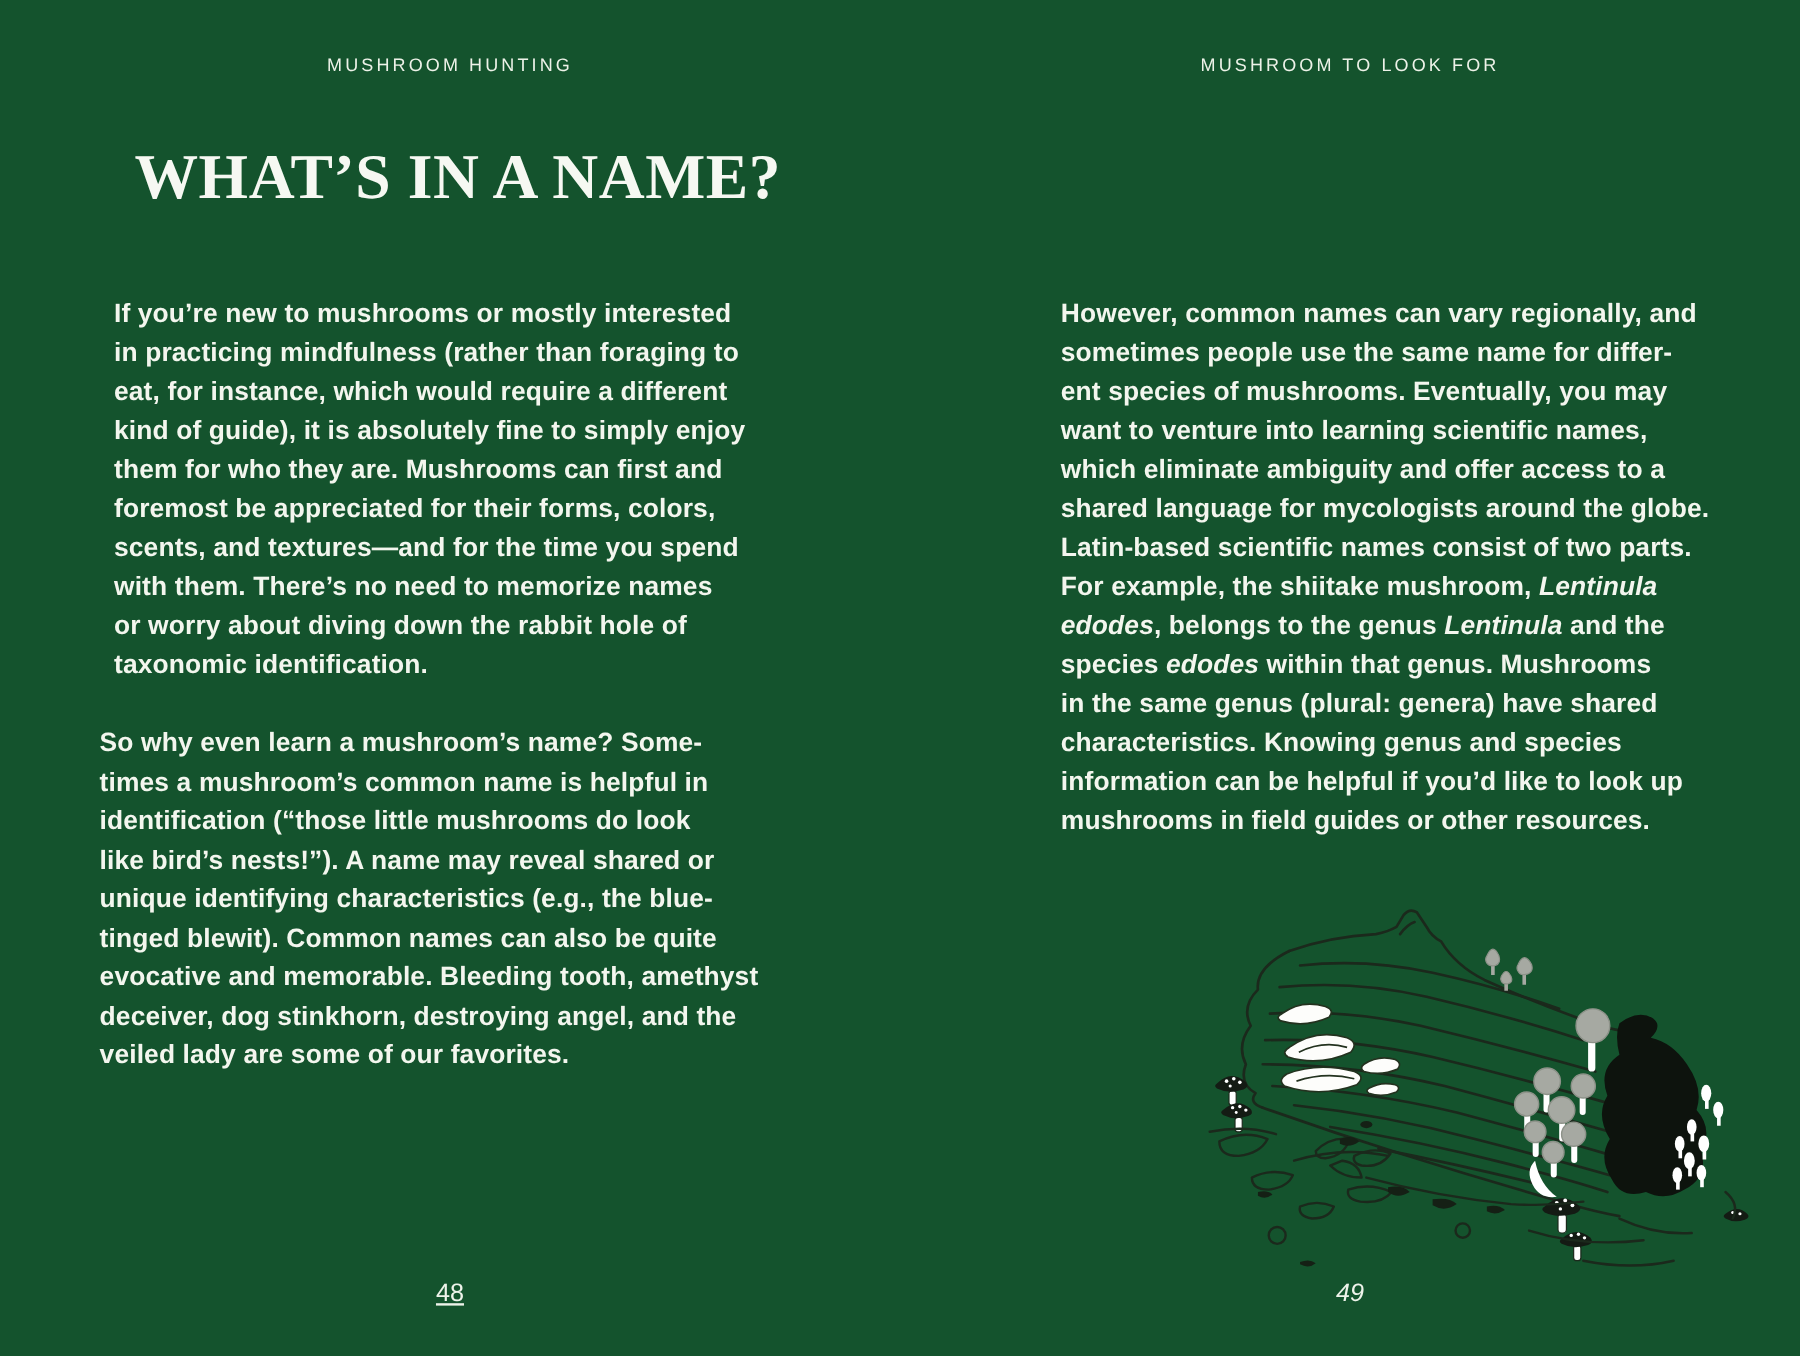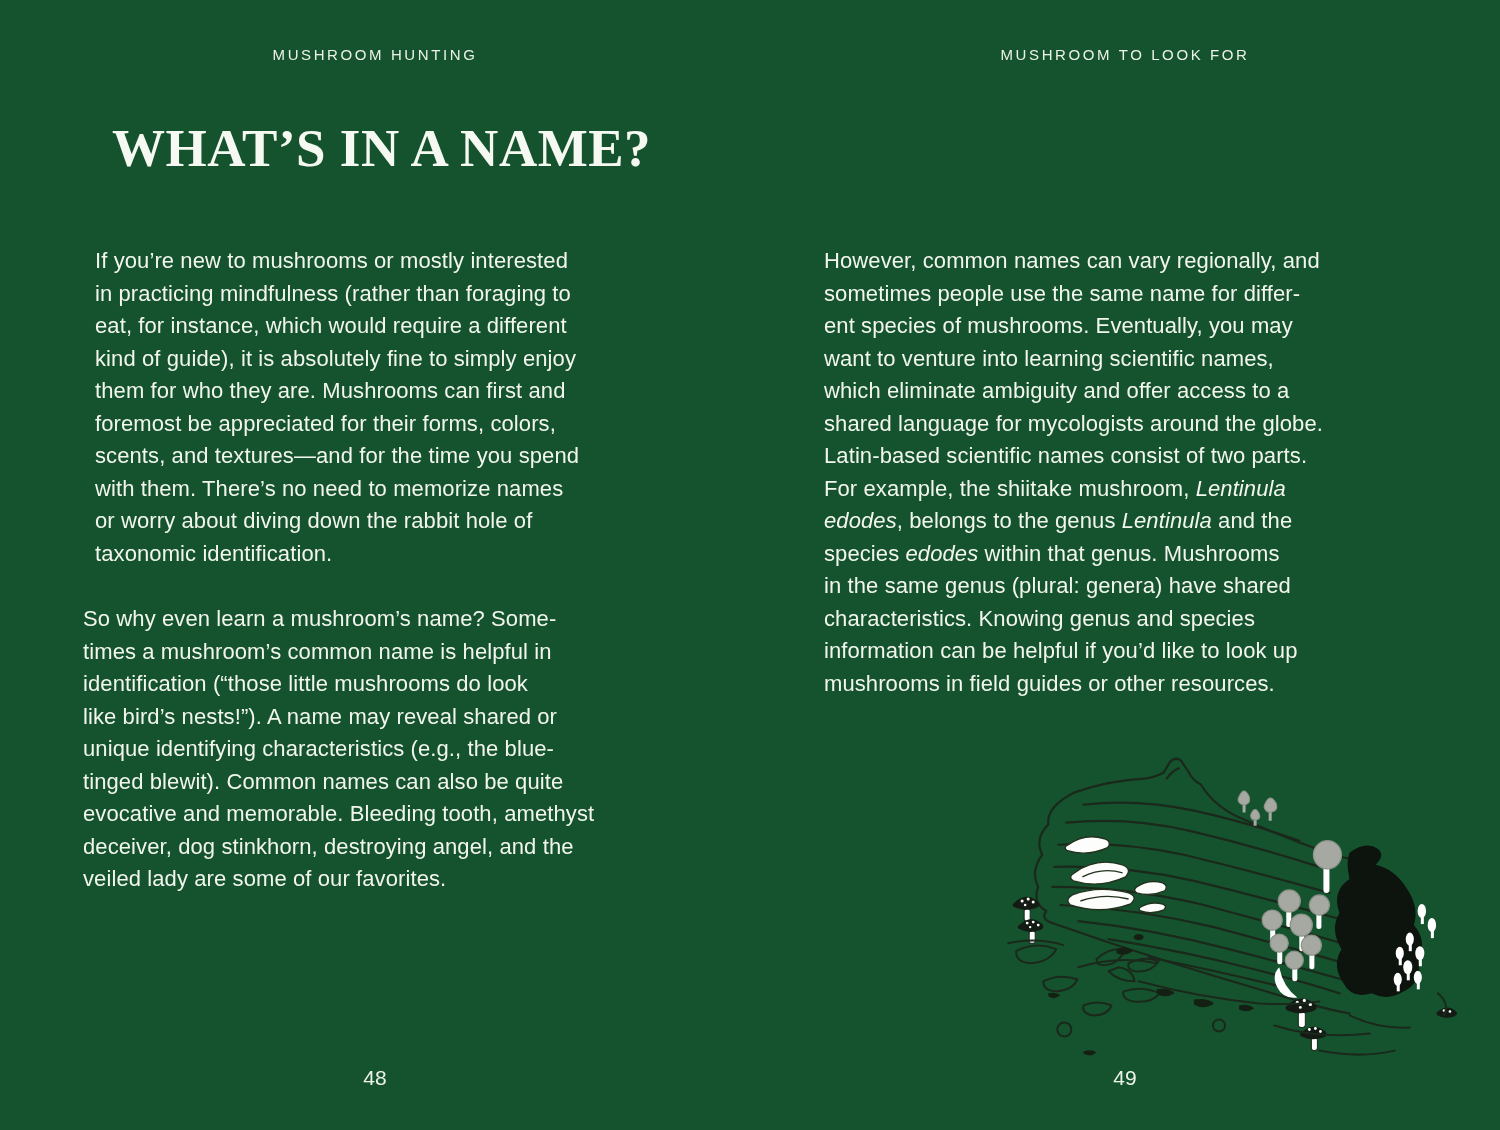--- a/index.html
+++ b/index.html
@@ -14,33 +14,33 @@
   }
   .running-head.left{left:0;}
   .running-head.right{left:750px;}
   .chapter-title{
     position:absolute;left:112px;top:118px;margin:0;
     font-family:"Liberation Serif","DejaVu Serif",serif;
     font-weight:bold;font-size:53px;letter-spacing:0.5px;color:#f6f8f2;
   }
   .body-text{
     position:absolute;width:600px;
-    font-size:22px;font-weight:normal;line-height:32.5px;
+    font-size:22px;font-weight:bold;line-height:32.5px;
     letter-spacing:0.1px;color:#f3f6ee;white-space:nowrap;
   }
   .body-text .it{font-style:italic;}
   #left-p1{left:95px;top:245px;}
   #left-p2{left:83px;top:603px;}
-  #right-p1{left:824px;top:245px;}
+  #right-p1{left:884px;top:245px;}
   .folio{
     position:absolute;top:1066px;width:750px;text-align:center;
     font-size:21px;font-weight:normal;color:#eef3ea;
   }
-  .folio.left{left:0;}
-  .folio.right{left:750px;}
+  .folio.left{left:0;text-decoration:underline;}
+  .folio.right{left:750px;font-style:italic;}
   .illustration{position:absolute;left:988px;top:752px;}
 </style>
 </head>
 <body>
 
 <div class="spread">
 
   <div class="running-head left">MUSHROOM HUNTING</div>
   <h1 class="chapter-title">WHAT’S IN A NAME?</h1>
   <div class="body-text" id="left-p1"><span>If you’re new to mushrooms or mostly interested</span><br><span>in practicing mindfulness (rather than foraging to</span><br><span>eat, for instance, which would require a different</span><br><span>kind of guide), it is absolutely fine to simply enjoy</span><br><span>them for who they are. Mushrooms can first and</span><br><span>foremost be appreciated for their forms, colors,</span><br><span>scents, and textures—and for the time you spend</span><br><span>with them. There’s no need to memorize names</span><br><span>or worry about diving down the rabbit hole of</span><br><span>taxonomic identification.</span></div>

